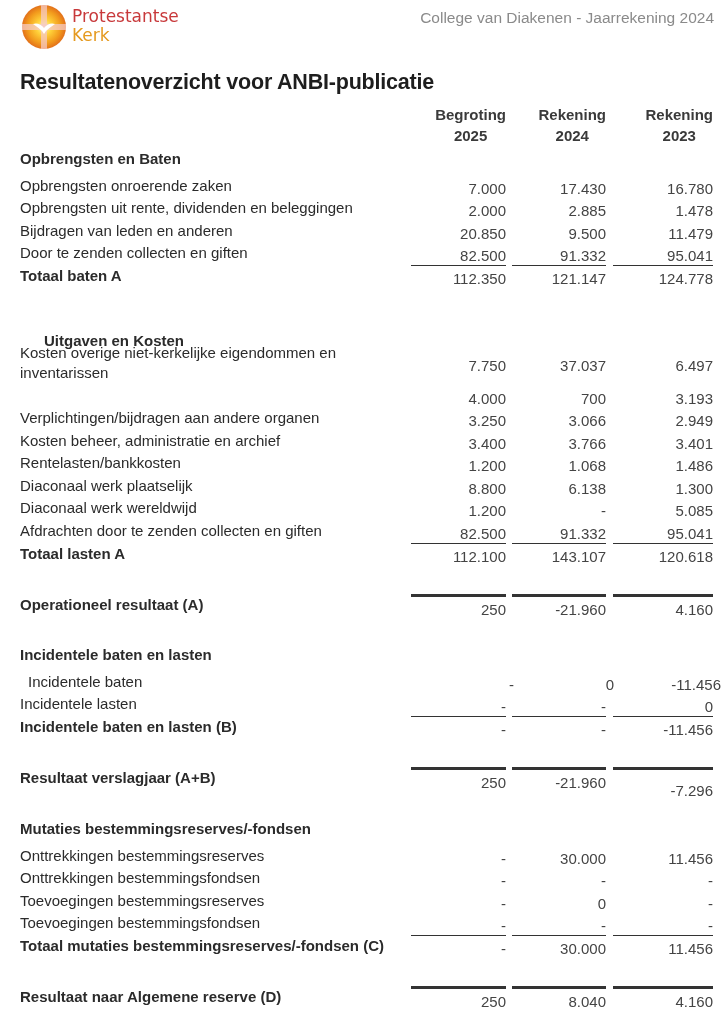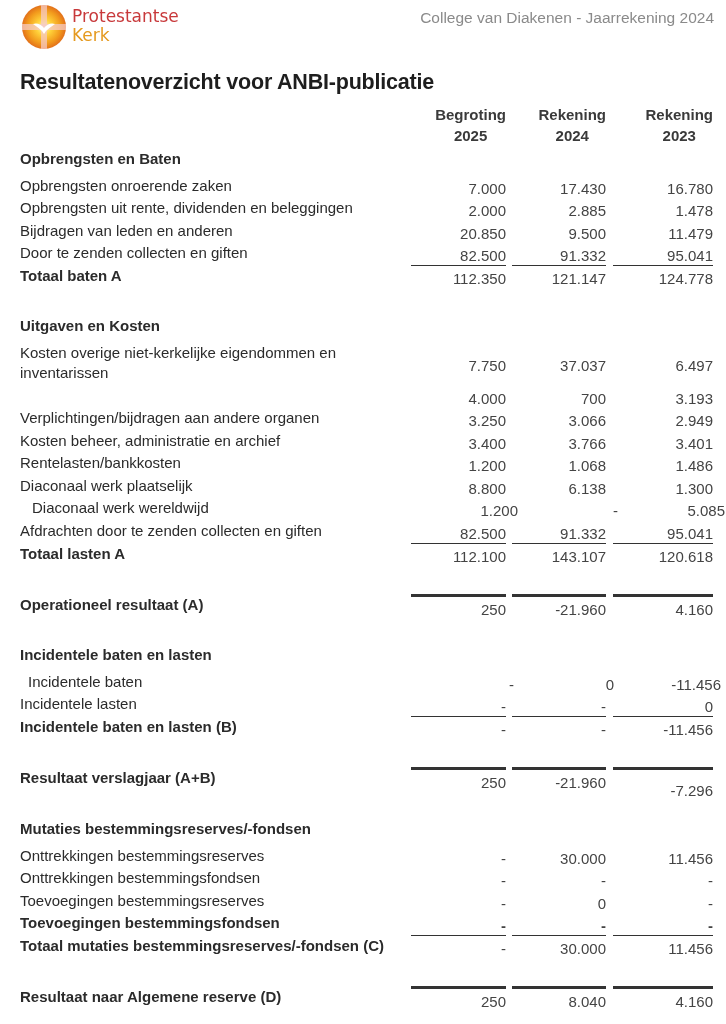--- a/index.html
+++ b/index.html
@@ -91,21 +91,21 @@
 <div class="line" style="top:265px; left:411px; width:95px;"></div>
 <div class="line" style="top:265px; left:512px; width:94px;"></div>
 <div class="line" style="top:265px; left:613px; width:100px;"></div>
 <div class="row bold" style="top:266px;">
   <span class="lbl">Totaal baten A</span>
   <span class="v v1">112.350</span>
   <span class="v v2">121.147</span>
   <span class="v v3">124.778</span>
 </div>
 
-<div class="section" style="top:317px;">Uitgaven en Kosten</div>
+<div class="section" style="top:332px;margin-left:24px;">Uitgaven en Kosten</div>
 
 <div class="row" style="top:343px; height:40px;">
   <span class="lbl">Kosten overige niet-kerkelijke eigendommen en</span>
   <span class="lbl" style="top:20px;">inventarissen</span>
   <span class="v v1" style="top:13px;">7.750</span>
   <span class="v v2" style="top:13px;">37.037</span>
   <span class="v v3" style="top:13px;">6.497</span>
 </div>
 <div class="row" style="top:386px;">
   <span class="v v1">4.000</span>
@@ -129,21 +129,21 @@
   <span class="v v1">1.200</span>
   <span class="v v2">1.068</span>
   <span class="v v3">1.486</span>
 </div>
 <div class="row" style="top:476px;">
   <span class="lbl">Diaconaal werk plaatselijk</span>
   <span class="v v1">8.800</span>
   <span class="v v2">6.138</span>
   <span class="v v3">1.300</span>
 </div>
-<div class="row" style="top:498px;margin-left:12px;">
+<div class="row" style="top:498px;">
   <span class="lbl">Diaconaal werk wereldwijd</span>
   <span class="v v1">1.200</span>
   <span class="v v2">-</span>
   <span class="v v3">5.085</span>
 </div>
 <div class="row" style="top:521px;">
   <span class="lbl">Afdrachten door te zenden collecten en giften</span>
   <span class="v v1">82.500</span>
   <span class="v v2">91.332</span>
   <span class="v v3">95.041</span>
@@ -213,21 +213,21 @@
   <span class="v v1">-</span>
   <span class="v v2">-</span>
   <span class="v v3">-</span>
 </div>
 <div class="row" style="top:891px;">
   <span class="lbl">Toevoegingen bestemmingsreserves</span>
   <span class="v v1">-</span>
   <span class="v v2">0</span>
   <span class="v v3">-</span>
 </div>
-<div class="row" style="top:913px;font-weight:bold;">
+<div class="row" style="top:913px;">
   <span class="lbl">Toevoegingen bestemmingsfondsen</span>
   <span class="v v1">-</span>
   <span class="v v2">-</span>
   <span class="v v3">-</span>
 </div>
 <div class="line" style="top:935px; left:411px; width:95px;"></div>
 <div class="line" style="top:935px; left:512px; width:94px;"></div>
 <div class="line" style="top:935px; left:613px; width:100px;"></div>
 <div class="row bold" style="top:936px;">
   <span class="lbl">Totaal mutaties bestemmingsreserves/-fondsen (C)</span>

